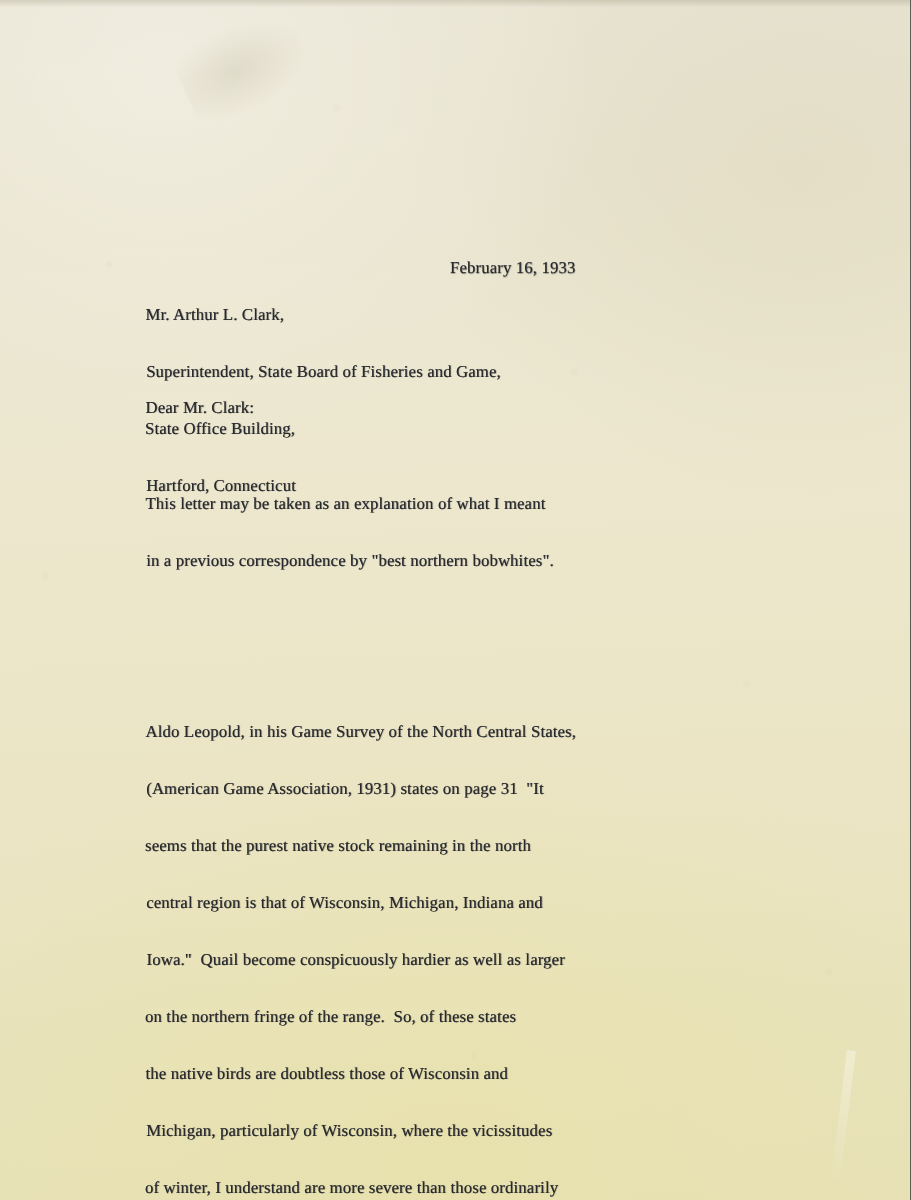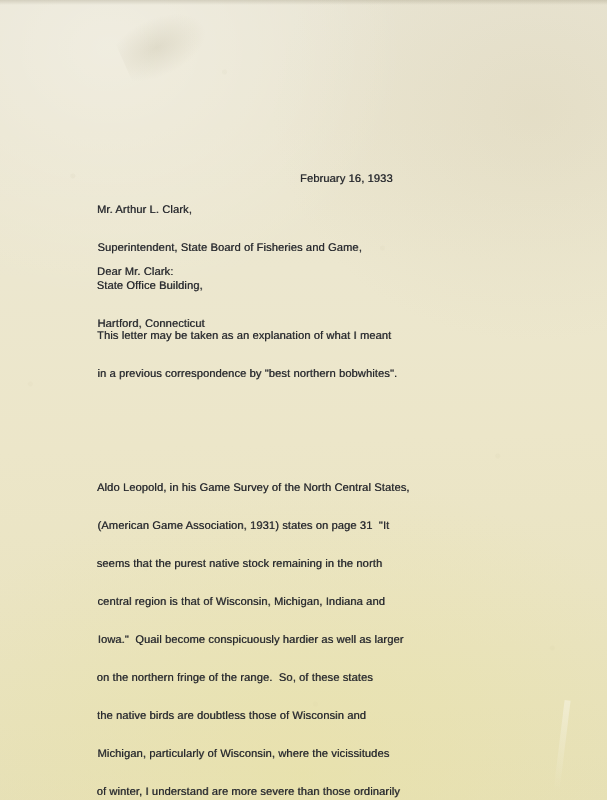--- a/index.html
+++ b/index.html
@@ -20,21 +20,21 @@
       radial-gradient(ellipse 60% 40% at 88% 14%, rgba(214,205,176,0.30), rgba(214,205,176,0) 72%),
       radial-gradient(ellipse 90% 50% at 50% 97%, rgba(233,226,164,0.55), rgba(233,226,164,0) 75%),
       linear-gradient(178deg,
         #e9e5d4 0%,
         #eae5d0 16%,
         #ece7cf 34%,
         #ece6c9 55%,
         #eae4c2 74%,
         #e8e2bc 88%,
         #e6e0b8 100%);
-    font-family: Liberation Sans, sans-serif;
+    font-family: Liberation Serif, serif;
   }
 
   
   .grain {
     position: absolute;
     inset: 0;
     pointer-events: none;
     opacity: .5;
     background-image:
       radial-gradient(circle at 12% 22%, rgba(160,150,110,.10) 0 2px, rgba(0,0,0,0) 3px),

